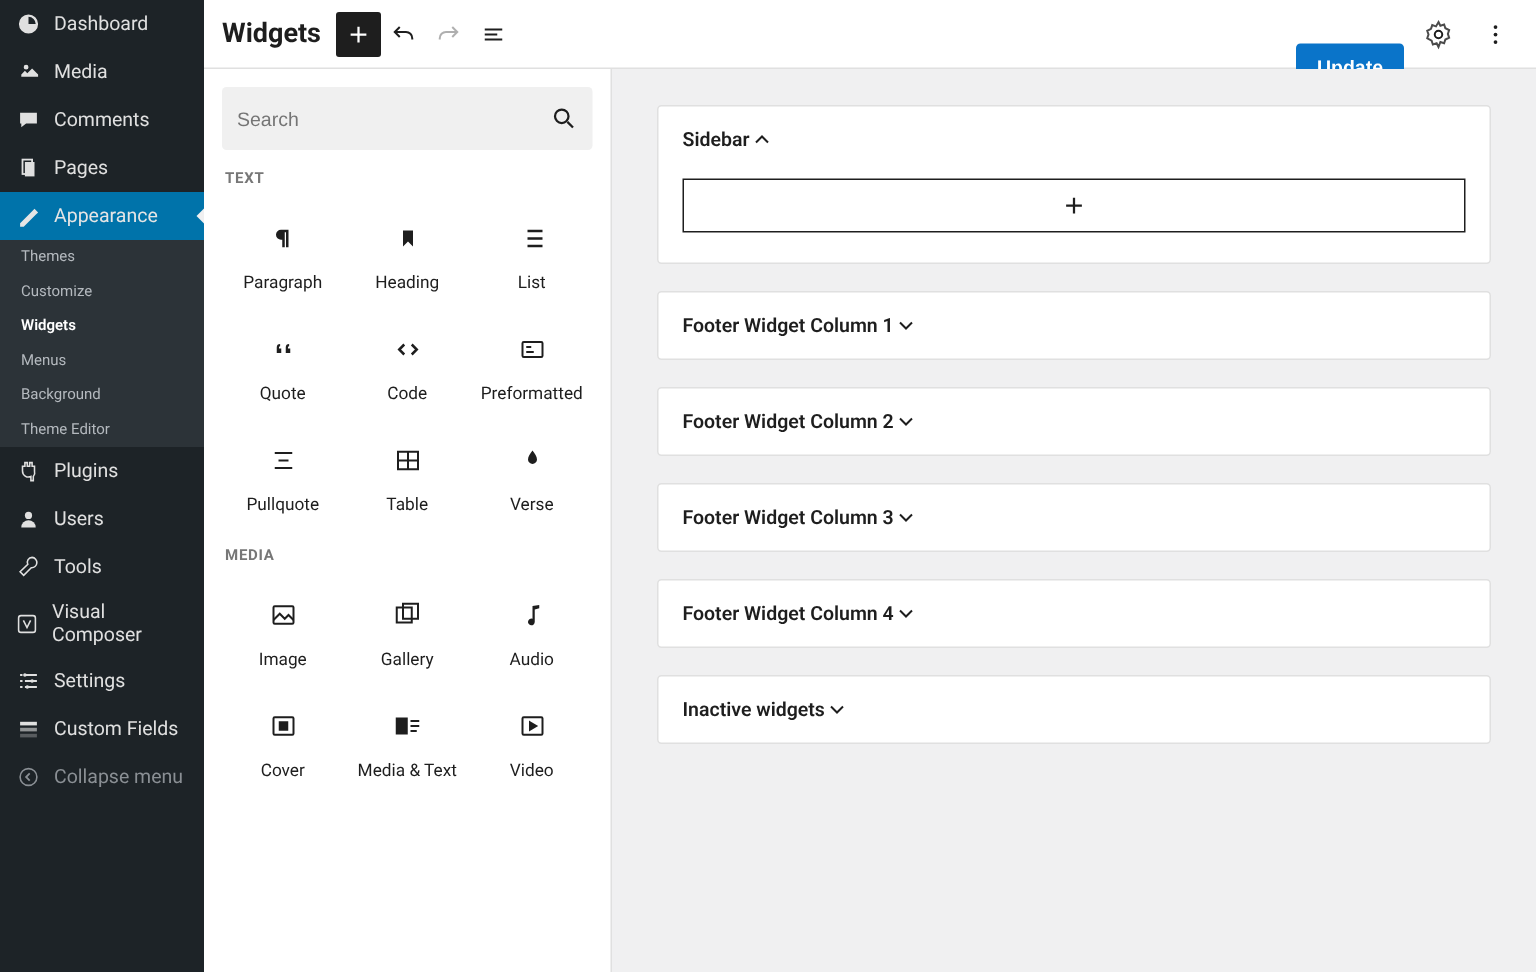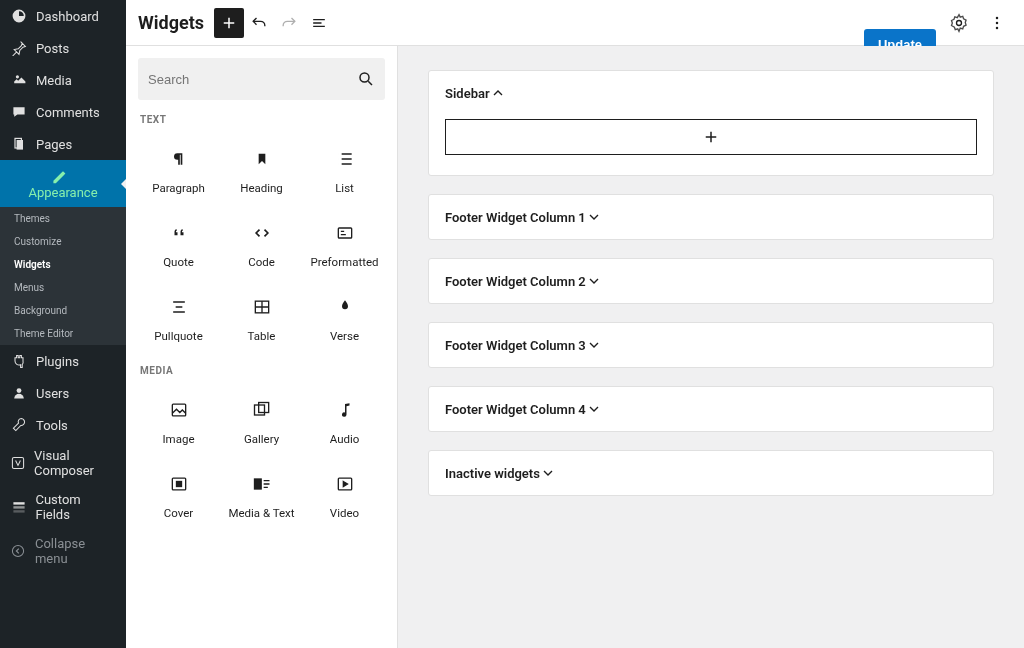--- a/index.html
+++ b/index.html
@@ -1,21 +1,21 @@
 <!DOCTYPE html>
 <html><head>
 <meta charset="utf-8">
 <style>
   * { box-sizing: border-box; margin: 0; padding: 0; }
   body { font-family: -apple-system, BlinkMacSystemFont, "Segoe UI", Roboto, sans-serif; font-size: 13px; color: #1e1e1e; background: #f0f0f1; width: 1024px; height: 648px; overflow: hidden; display: flex; }
   
-  .admin-sidebar { width: 126px; background: #1d2327; color: #f0f0f1; display: flex; flex-direction: column; flex-shrink: 0; }
+  .admin-sidebar { width: 136px; background: #1d2327; color: #f0f0f1; display: flex; flex-direction: column; flex-shrink: 0; }
   .menu-item { display: flex; align-items: center; padding: 7px 10px; cursor: pointer; color: #e0e0e0; font-size: 13px; }
   .menu-item .mi-icon { width: 18px; height: 18px; margin-right: 8px; display: inline-flex; align-items: center; justify-content: center; }
-  .menu-item.active { background: #0073aa; color: #86efac; position: relative; flex-direction: column; }
+  .menu-item.active { background: #0073aa; color: #e5e5e5; position: relative; }
   .menu-item.active::after { content: ""; position: absolute; right: -0px; top: 50%; transform: translateY(-50%); border: 5px solid transparent; border-right-color: #f0f0f1; }
   .sub-menu { background: #2c3338; }
   .sub-item { padding: 6px 10px 6px 14px; font-size: 10px; color: #b4b9be; cursor: pointer; }
   .sub-item.active { color: #fff; font-weight: 600; }
   
   .main { flex: 1; display: flex; flex-direction: column; background: #fff; }
   .topbar { height: 46px; display: flex; align-items: center; padding: 0 12px; border-bottom: 1px solid #e0e0e0; background: #fff; }
   .page-title { font-size: 18px; font-weight: 700; margin-right: 10px; }
   .icon-btn { width: 30px; height: 30px; display: inline-flex; align-items: center; justify-content: center; border-radius: 2px; cursor: pointer; color: #1e1e1e; }
   .icon-btn.add { background: #1e1e1e; color: #fff; }
@@ -48,28 +48,20 @@
     <span class="mi-icon">
         <svg width="16" height="16" viewBox="0 0 20 20" fill="currentColor">
           <path d="M10 2a8 8 0 100 16 8 8 0 000-16zm0 2a6 6 0 016 6h-6V4z"></path>
         </svg>
       </span>
     <span>Dashboard</span>
   </div>
   <div class="menu-item">
     <span class="mi-icon">
         <svg width="16" height="16" viewBox="0 0 20 20" fill="currentColor">
-          <path d="M12 2l6 6-3 1-4 4-1 5-3-3-5 5 5-5-3-3 5-1 4-4 1-3z" fill="none" stroke="currentColor" stroke-width="1.3"></path>
-        </svg>
-      </span>
-    <span>Posts</span>
-  </div>
-  <div class="menu-item">
-    <span class="mi-icon">
-        <svg width="16" height="16" viewBox="0 0 20 20" fill="currentColor">
           <path d="M8 4a2 2 0 100 4 2 2 0 000-4zm-4 8l3-3 2 2 4-4 5 5v2H4v-2z"></path>
         </svg>
       </span>
     <span>Media</span>
   </div>
   <div class="menu-item">
     <span class="mi-icon">
         <svg width="16" height="16" viewBox="0 0 20 20" fill="currentColor">
           <path d="M3 4h14v9H8l-4 3v-3H3V4z"></path>
         </svg>
@@ -127,20 +119,31 @@
     <span>Tools</span>
   </div>
   <div class="menu-item">
     <span class="mi-icon">
         <svg width="16" height="16" viewBox="0 0 20 20" fill="currentColor">
           <rect x="3" y="3" width="14" height="14" rx="2" fill="none" stroke="currentColor" stroke-width="1.3"></rect>
           <path d="M7 7l3 6 3-6" fill="none" stroke="currentColor" stroke-width="1.3"></path>
         </svg>
       </span>
     <span>Visual Composer</span>
+  </div>
+  <div class="menu-item">
+    <span class="mi-icon">
+        <svg width="16" height="16" viewBox="0 0 20 20" fill="currentColor">
+          <path d="M7 5h10M3 5h2m2 5h10M3 10h2m2 5h10M3 15h2" stroke="currentColor" stroke-width="1.5"></path>
+          <circle cx="7" cy="5" r="1.5"></circle>
+          <circle cx="13" cy="10" r="1.5"></circle>
+          <circle cx="9" cy="15" r="1.5"></circle>
+        </svg>
+      </span>
+    <span>Settings</span>
   </div>
   <div class="menu-item">
     <span class="mi-icon">
         <svg width="16" height="16" viewBox="0 0 20 20" fill="currentColor">
           <rect x="3" y="4" width="14" height="3"></rect>
           <rect x="3" y="9" width="14" height="3" opacity="0.6"></rect>
           <rect x="3" y="14" width="14" height="3" opacity="0.3"></rect>
         </svg>
       </span>
     <span>Custom Fields</span>

